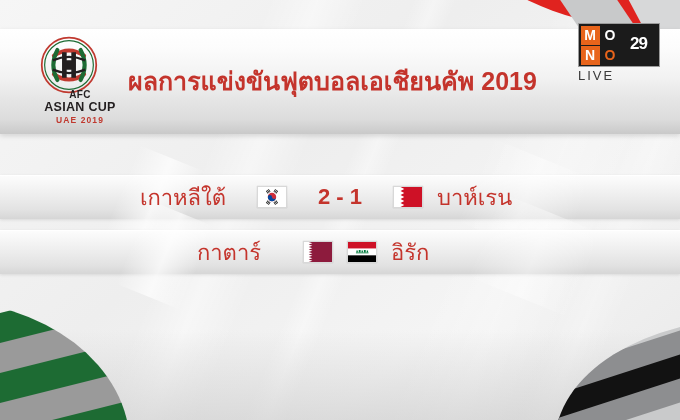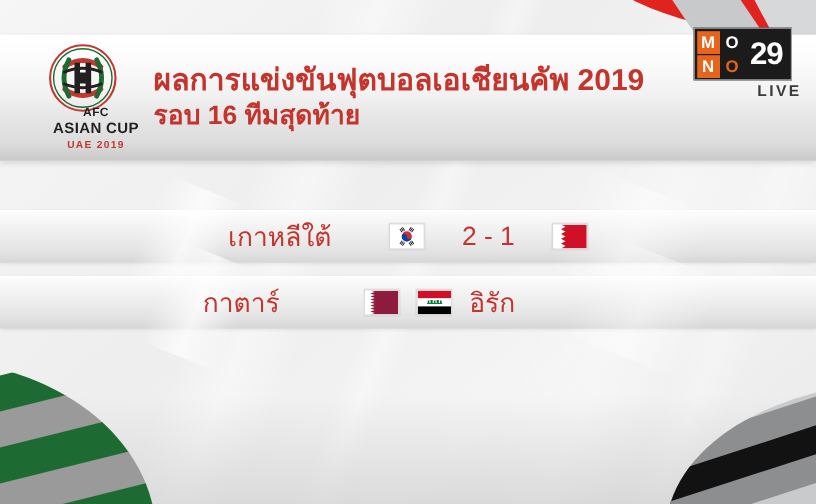--- a/index.html
+++ b/index.html
@@ -149,27 +149,26 @@
     display:flex; align-items:center; justify-content:center;
     font-size:14px; font-weight:bold; line-height:1;
     margin:.5px;
   }
   .mono-cell.orange { background:#e8641b; color:#ffffff; }
   .mono-cell.dark   { background:#1b1b1b; color:#ffffff; }
   .mono-cell.dark-o { background:#1b1b1b; color:#e8641b; }
   .mono-29 {
     display:flex; align-items:center; justify-content:center;
     background:#1b1b1b; color:#ffffff;
-    font-size:26px; font-weight:bold; letter-spacing:-1px;
+    font-size:17px; font-weight:bold; letter-spacing:-1px;
     padding:0 3px 2px 2px;
     flex:1;
   }
   .mono-live {
-    text-align:right;
-    font-size:13px; font-weight:bold;
+    font-size:13px; font-weight:normal;
     color:#3a3a3a;
     letter-spacing:2px;
     margin-top:1px; padding-right:2px;
   }
 
   
   .match-row {
     position:absolute; left:0; width:680px; height:44px;
     display:flex; align-items:center; justify-content:center;
     background:
@@ -193,24 +192,24 @@
 
   .row-content {
     position:relative; z-index:2;
     display:flex; align-items:center;
     gap:14px;
   }
   .team-name {
     font-size:22px; color:#c4342c; font-weight:normal;
     white-space:nowrap;
   }
-  .team-name.left  { width:120px; text-align:left;font-family:Liberation Mono, monospace; }
+  .team-name.left  { width:120px; text-align:center;font-family:Liberation Mono, monospace; }
   .team-name.right { width:120px; text-align:left; }
   .score {
-    font-size:22px; color:#c4342c; font-weight:normal;
+    font-size:22px; color:#c4342c; font-weight:bold;
     width:78px; text-align:center; white-space:nowrap;
   }
 
   
   .flag {
     width:30px; height:22px; flex:none;
     border:1px solid #d8d8d8;
     position:relative; overflow:hidden;
     background:#fff;
     box-shadow:0 0 1px rgba(0,0,0,.2);
@@ -275,21 +274,20 @@
             </g>
           </svg>
         </div>
         <div class="txt t-afc">AFC</div>
         <div class="txt t-cup">ASIAN CUP</div>
         <div class="txt t-uae">UAE 2019</div>
       </div>
 
       <div class="titles">
         <div class="title-main">ผลการแข่งขันฟุตบอลเอเชียนคัพ 2019</div>
-        <div class="title-sub">รอบ 16 ทีมสุดท้าย</div>
       </div>
     </div>
   </div>
 
   <div class="mono29">
     <div class="mono-grid">
       <div class="mono-col">
         <div class="mono-cell orange">M</div>
         <div class="mono-cell orange">N</div>
       </div>
@@ -342,20 +340,21 @@
 
       <div class="score">2 - 1</div>
 
       <div class="flag">
         <svg viewBox="0 0 60 40" preserveAspectRatio="none">
           <rect width="60" height="40" fill="#ffffff"></rect>
           <path d="M14 0 L22 4 L14 8 L22 12 L14 16 L22 20 L14 24 L22 28 L14 32 L22 36 L14 40 L60 40 L60 0 Z" fill="#ce1126"></path>
         </svg>
       </div>
 
+      <div class="team-name right">บาห์เรน</div>
     </div>
   </div>
 
   <div class="match-row r2">
     <div class="row-sheen" style="left:130px;"></div>
     <div class="row-sheen" style="left:480px; width:110px; opacity:.6;"></div>
     <div class="row-content">
       <div class="team-name left">กาตาร์</div>
 
       <div class="flag">

